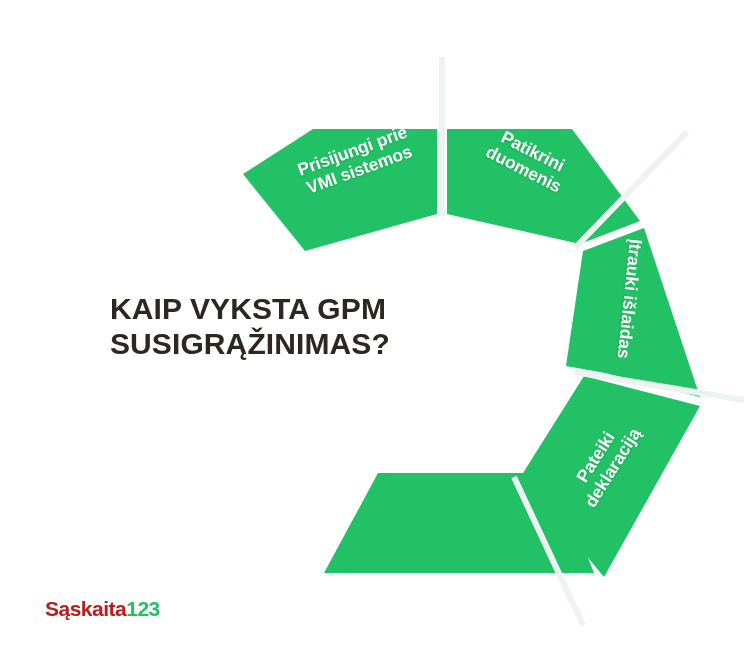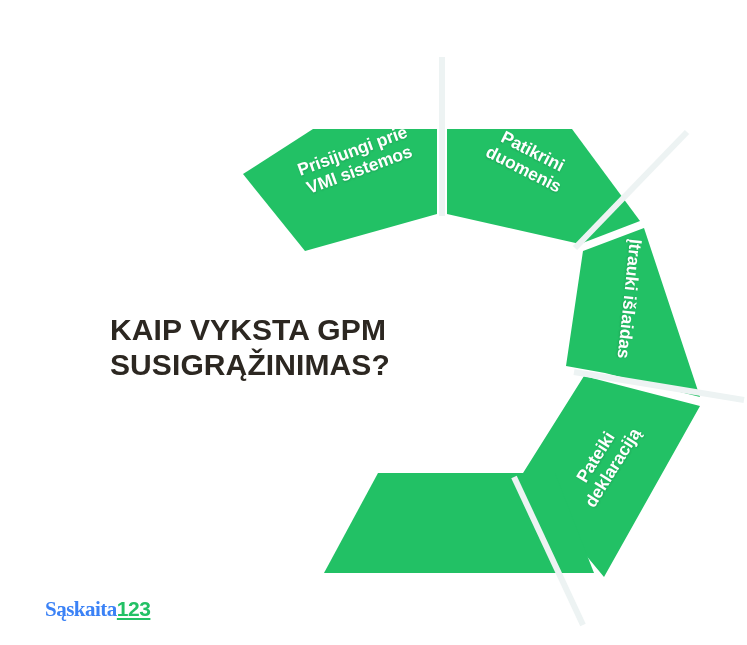--- a/index.html
+++ b/index.html
@@ -35,41 +35,41 @@
     white-space: pre-line;
     text-shadow: 0 1px 2px rgba(0,0,0,0.16);
     transform-origin: 50% 50%;
     pointer-events: none;
     -webkit-font-smoothing: antialiased;
   }
   
   #headline {
     position: absolute;
     left: 110px;
-    top: 313px;
+    top: 292px;
     width: 340px;
     color: #2C2721;
     font-size: 30px;
     font-weight: bold;
     line-height: 1.16;
     letter-spacing: 0.1px;
     white-space: pre-line;
   }
   
   #logo {
     position: absolute;
     left: 45px;
     top: 598px;
     font-size: 21px;
     font-weight: bold;
     letter-spacing: -0.5px;
     line-height: 1;
   }
-  #logo .logo-word { color: #3b82f6; font-family: Liberation Serif, serif; }
-  #logo .logo-num  { color: #22C165; text-decoration: underline; }
+  #logo .logo-word { color: #b91c1c; }
+  #logo .logo-num  { color: #22C165; }
 </style>
 </head>
 <body>
 
 <div id="canvas">
 
   <svg id="diagram" viewBox="0 0 747 645">
 
     <polygon points="243,174 313,129 437,129 437,214 305,251" fill="#22C165"></polygon>
 

